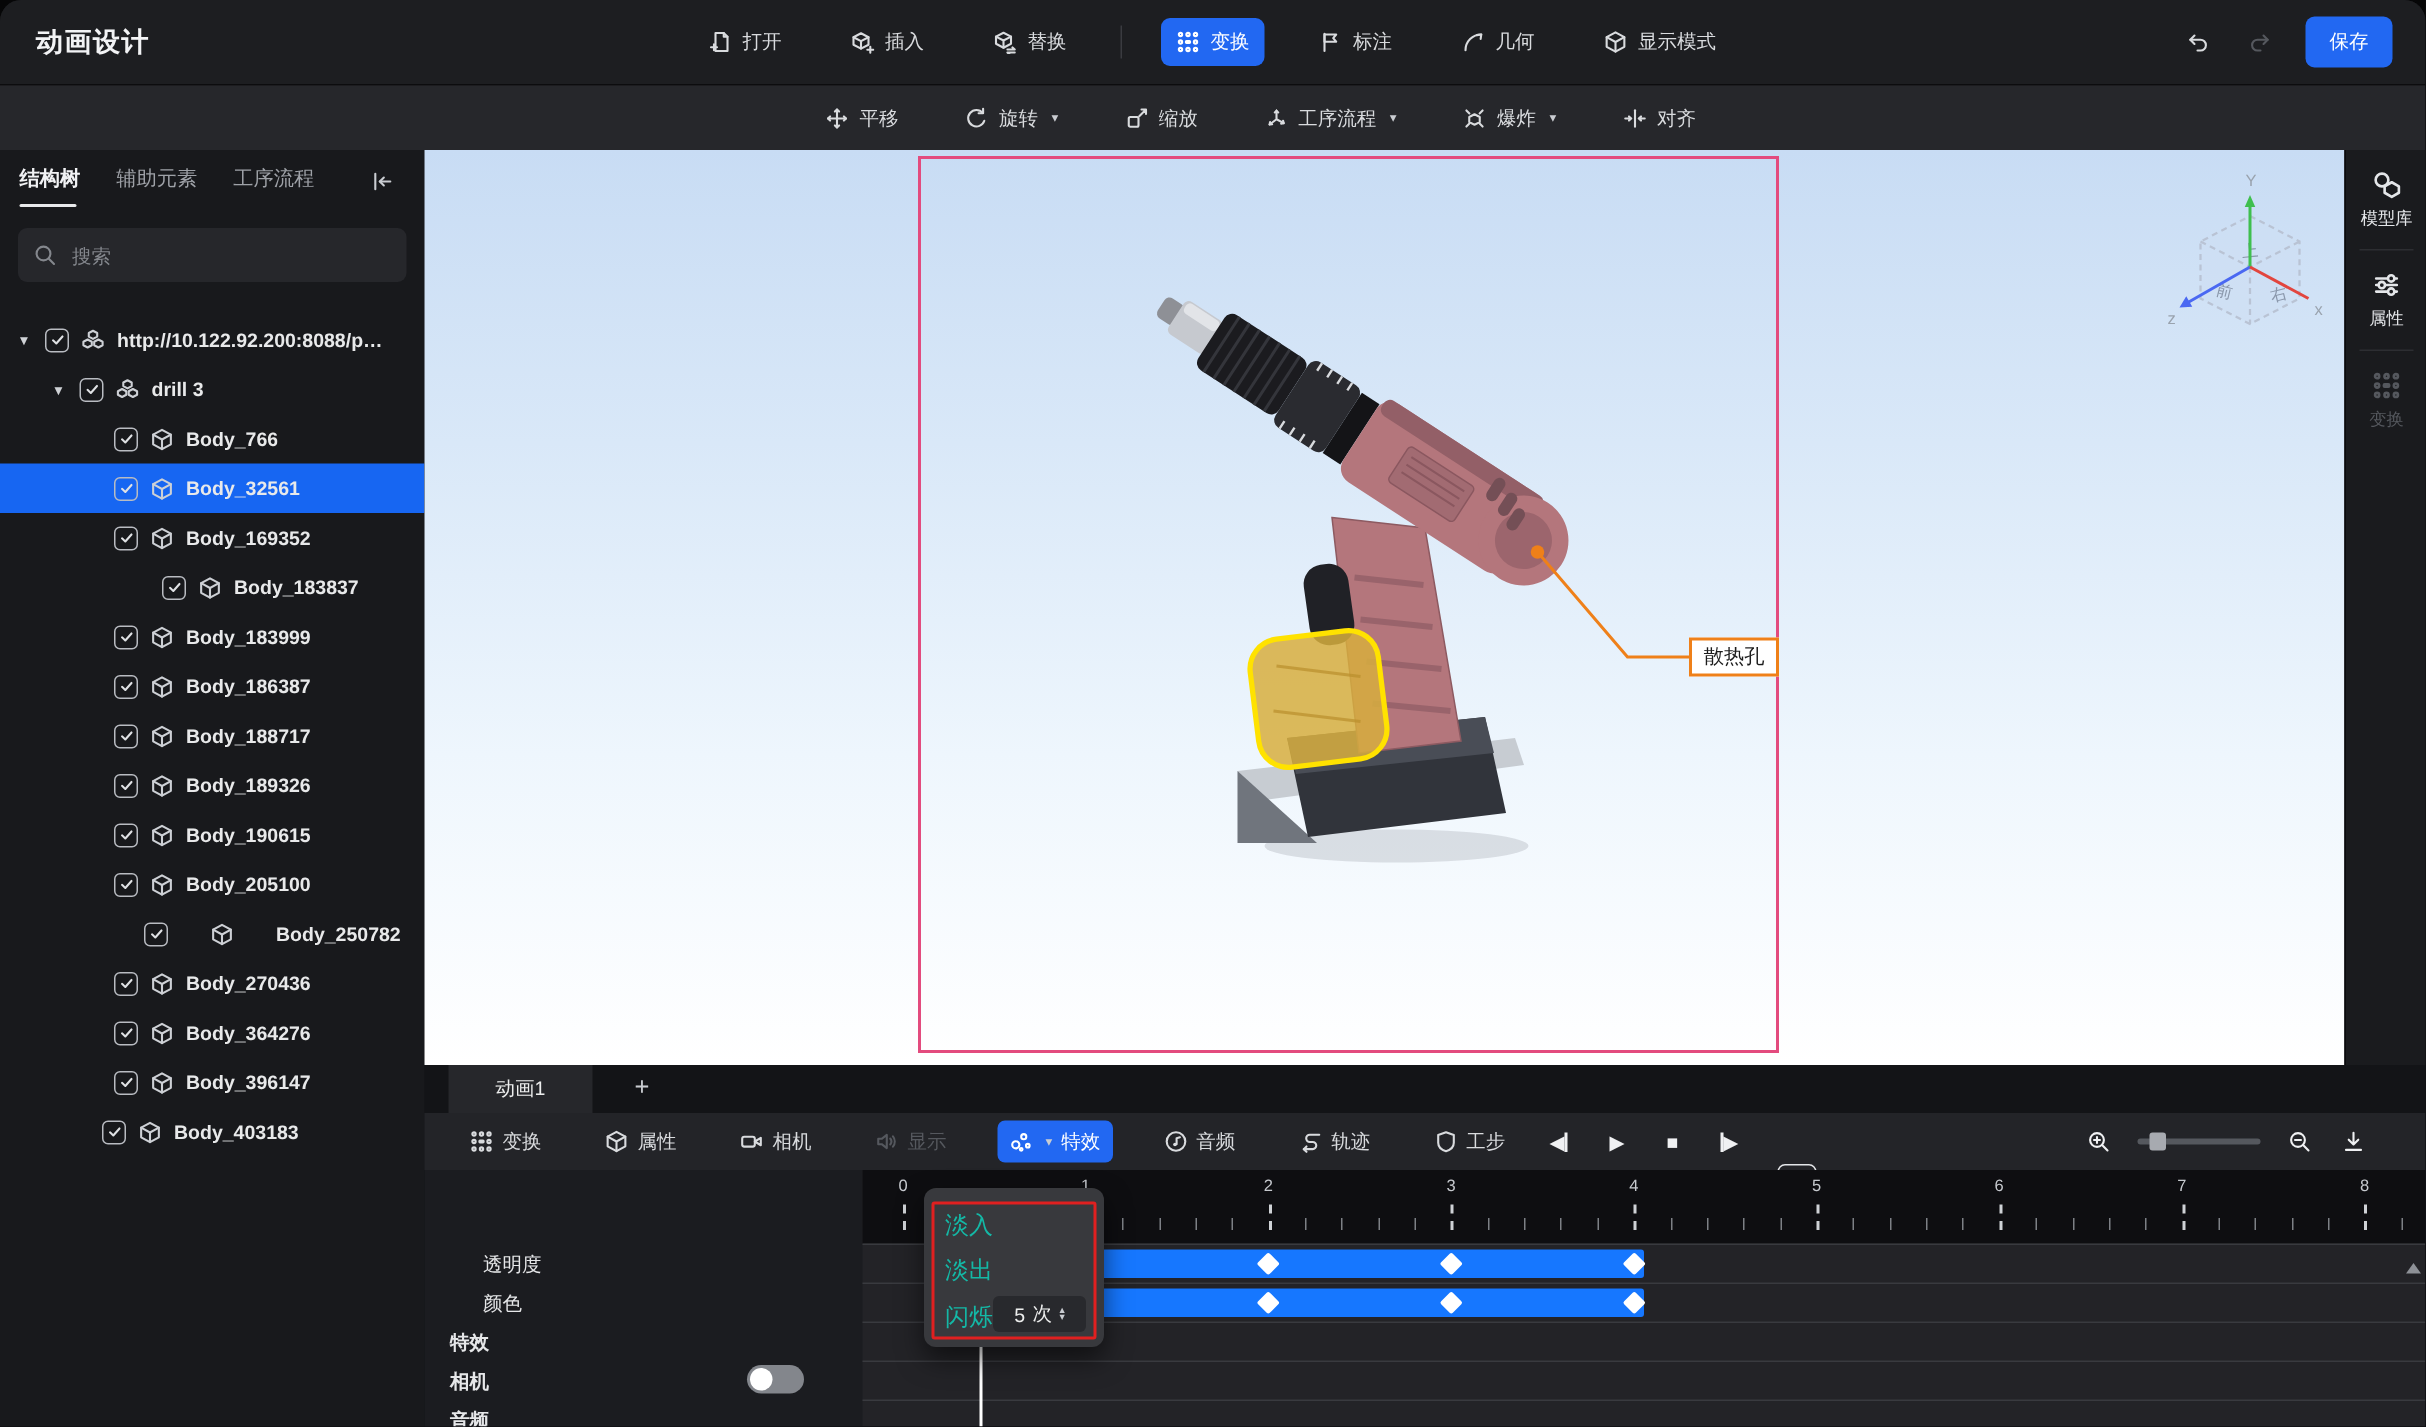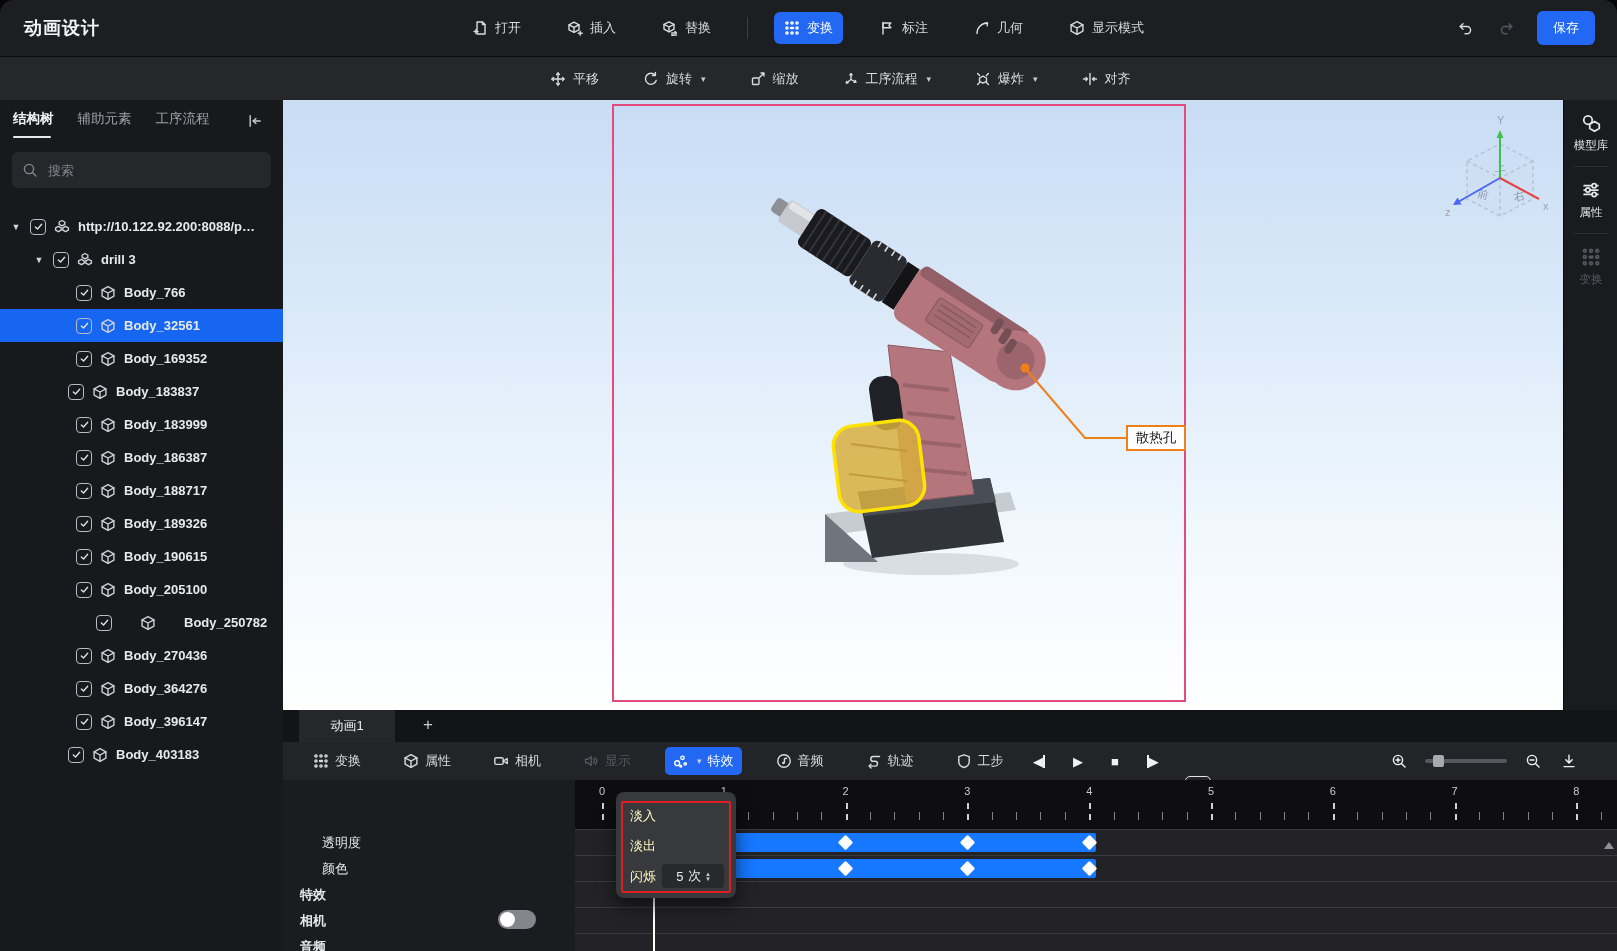--- a/index.html
+++ b/index.html
@@ -95,21 +95,21 @@
   .bar{position:absolute;top:3px;height:19px;background:#1677ff;border-radius:2px;cursor:pointer;}
   .kf{position:absolute;width:11px;height:11px;background:#fff;transform:rotate(45deg);border-radius:1.5px;top:7px;cursor:pointer;}
   #scroll-arrow{position:absolute;right:3px;top:62px;width:0;height:0;border-left:5px solid transparent;
     border-right:5px solid transparent;border-bottom:7px solid #8e9197;}
   .switch{position:absolute;left:215px;width:38px;height:19px;border-radius:10px;background:#83868c;cursor:pointer;}
   .switch .knob{position:absolute;left:2px;top:2px;width:15px;height:15px;border-radius:50%;background:#fff;}
   
   #fx-menu{position:absolute;left:616px;top:792px;width:120px;height:106px;background:#38393d;border-radius:8px;
     box-shadow:0 8px 18px rgba(0,0,0,.55);z-index:60;}
   #fx-red{position:absolute;left:5px;right:5px;top:9px;bottom:5px;border:2px solid #e02020;border-radius:2px;}
-  .fx-item{position:absolute;left:14px;color:#fef9c3;font-size:13px;cursor:pointer;}
+  .fx-item{position:absolute;left:14px;color:#14b8a6;font-size:16px;cursor:pointer;}
   #fx-spin{position:absolute;left:46px;top:72px;width:62px;height:24px;background:#28292d;border-radius:4px;
     display:flex;align-items:center;justify-content:center;gap:5px;color:#eceded;font-size:13px;cursor:pointer;}
   #fx-chev{display:flex;flex-direction:column;line-height:5px;font-size:7px;color:#c9ccd1;}
   #playhead{position:absolute;left:653px;top:898px;width:2px;height:53px;background:#ffffff;z-index:40;cursor:col-resize;}
 </style>
 </head>
 <body>
 
 <div id="app">
 
@@ -327,21 +327,21 @@
             <svg class="ckmark" viewBox="0 0 16 16">
               <path d="M3.4 8.6 6.6 11.6 12.6 4.8"></path>
             </svg>
           </span>
           <svg viewBox="0 0 16 16" class="ic tree-ic">
             <path d="M8 1.6 13.9 4.8v6.4L8 14.4 2.1 11.2V4.8z"></path>
             <path d="M2.1 4.8 8 8l5.9-3.2M8 8v6.4"></path>
           </svg>
           <span class="tlabel">Body_169352</span>
         </div>
-        <div class="trow-item" style="padding-left: 48px;">
+        <div class="trow-item" style="padding-left: 88px;">
           <span class="tcaret empty">▼</span>
           <span class="cb">
             <svg class="ckmark" viewBox="0 0 16 16">
               <path d="M3.4 8.6 6.6 11.6 12.6 4.8"></path>
             </svg>
           </span>
           <svg viewBox="0 0 16 16" class="ic tree-ic">
             <path d="M8 1.6 13.9 4.8v6.4L8 14.4 2.1 11.2V4.8z"></path>
             <path d="M2.1 4.8 8 8l5.9-3.2M8 8v6.4"></path>
           </svg>

